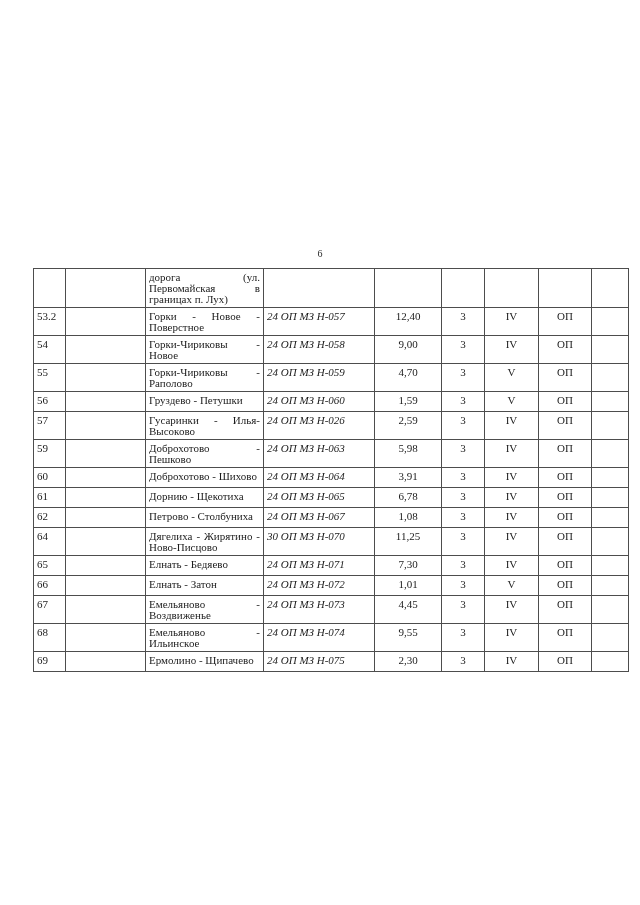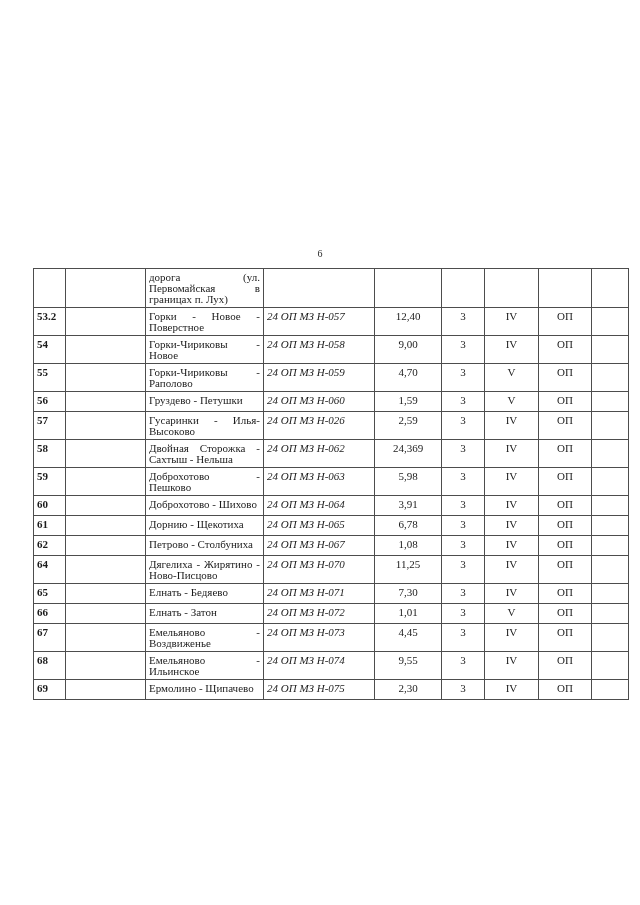--- a/index.html
+++ b/index.html
@@ -46,21 +46,21 @@
   }
   col.c-num   { width: 32px; }
   col.c-blank { width: 80px; }
   col.c-name  { width: 118px; }
   col.c-code  { width: 111px; }
   col.c-len   { width: 67px; }
   col.c-sig   { width: 43px; }
   col.c-cat   { width: 54px; }
   col.c-type  { width: 53px; }
   col.c-last  { width: 37px; }
-  td.c-num  { text-align: left; padding-left: 2px; font-weight: bold; }
+  td.c-num  { text-align: left; padding-left: 2px; }
   td.c-name { text-align: justify; }
   td.c-code { text-align: left; font-style: italic; }
   td.c-len, td.c-sig, td.c-cat, td.c-type { text-align: center; }
 </style>
 </head>
 <body>
 
 <div class="page">
   <div class="page-number">6</div>
 
@@ -137,31 +137,20 @@
           <td class="c-blank"></td>
           <td class="c-name">Гусаринки - Илья-Высоково</td>
           <td class="c-code">24 ОП МЗ Н-026</td>
           <td class="c-len">2,59</td>
           <td class="c-sig">3</td>
           <td class="c-cat">IV</td>
           <td class="c-type">ОП</td>
           <td class="c-last"></td>
         </tr>
         <tr>
-          <td class="c-num">58</td>
-          <td class="c-blank"></td>
-          <td class="c-name">Двойная Сторожка - Сахтыш - Нельша</td>
-          <td class="c-code">24 ОП МЗ Н-062</td>
-          <td class="c-len">24,369</td>
-          <td class="c-sig">3</td>
-          <td class="c-cat">IV</td>
-          <td class="c-type">ОП</td>
-          <td class="c-last"></td>
-        </tr>
-        <tr>
           <td class="c-num">59</td>
           <td class="c-blank"></td>
           <td class="c-name">Доброхотово - Пешково</td>
           <td class="c-code">24 ОП МЗ Н-063</td>
           <td class="c-len">5,98</td>
           <td class="c-sig">3</td>
           <td class="c-cat">IV</td>
           <td class="c-type">ОП</td>
           <td class="c-last"></td>
         </tr>
@@ -195,21 +184,21 @@
           <td class="c-len">1,08</td>
           <td class="c-sig">3</td>
           <td class="c-cat">IV</td>
           <td class="c-type">ОП</td>
           <td class="c-last"></td>
         </tr>
         <tr>
           <td class="c-num">64</td>
           <td class="c-blank"></td>
           <td class="c-name">Дягелиха - Жирятино - Ново-Писцово</td>
-          <td class="c-code">24 ОП МЗ Н-070</td>
+          <td class="c-code">30 ОП МЗ Н-070</td>
           <td class="c-len">11,25</td>
           <td class="c-sig">3</td>
           <td class="c-cat">IV</td>
           <td class="c-type">ОП</td>
           <td class="c-last"></td>
         </tr>
         <tr>
           <td class="c-num">65</td>
           <td class="c-blank"></td>
           <td class="c-name">Елнать - Бедяево</td>

